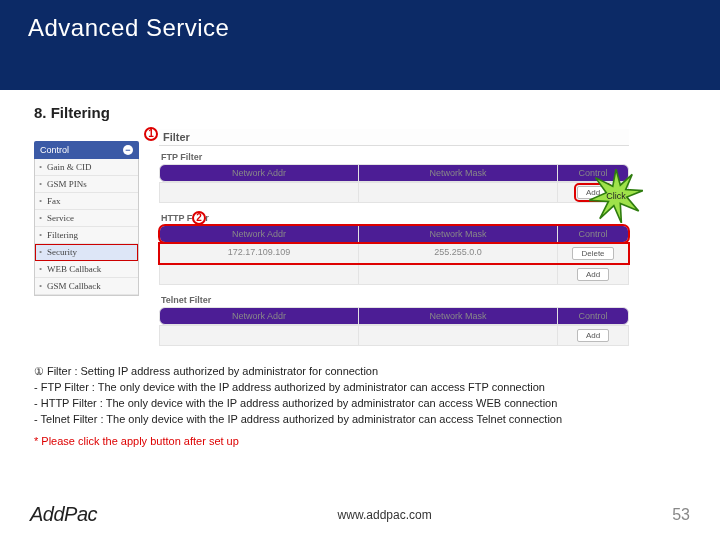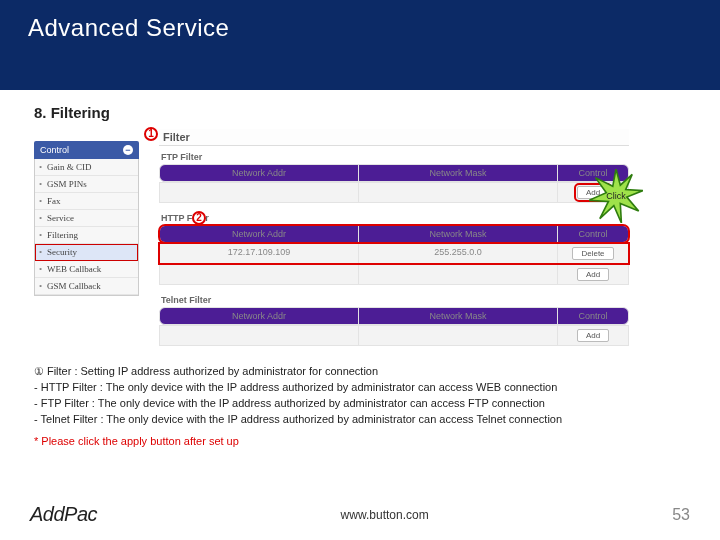--- a/index.html
+++ b/index.html
@@ -135,26 +135,26 @@
     <div class="starburst">
       <svg viewBox="0 0 100 100">
         <polygon points="50,0 58,30 80,10 68,38 100,40 70,52 92,78 58,64 60,100 46,68 20,92 36,60 0,58 32,44 12,16 44,32" fill="#9fe24a" stroke="#2f7d0f" stroke-width="3"></polygon>
       </svg>
       <div class="lbl">Click</div>
     </div>
   </div>
 
   <div class="notes">
     <div>① Filter : Setting IP address authorized by administrator for connection</div>
+    <div>- FTP Filter : The only device with the IP address authorized by administrator can access FTP connection</div>
     <div>- HTTP Filter : The only device with the IP address authorized by administrator can access WEB connection</div>
-    <div>- FTP Filter : The only device with the IP address authorized by administrator can access FTP connection</div>
     <div>- Telnet Filter : The only device with the IP address authorized by administrator can access Telnet connection</div>
     <div class="warn">* Please click the apply button after set up</div>
   </div>
 </div>
 
 <div class="footer">
   <div class="logo">AddPac</div>
-  <div class="url">www.button.com</div>
+  <div class="url">www.addpac.com</div>
   <div class="pagenum">53</div>
 </div>
 
 </div>
 
 </body></html>

